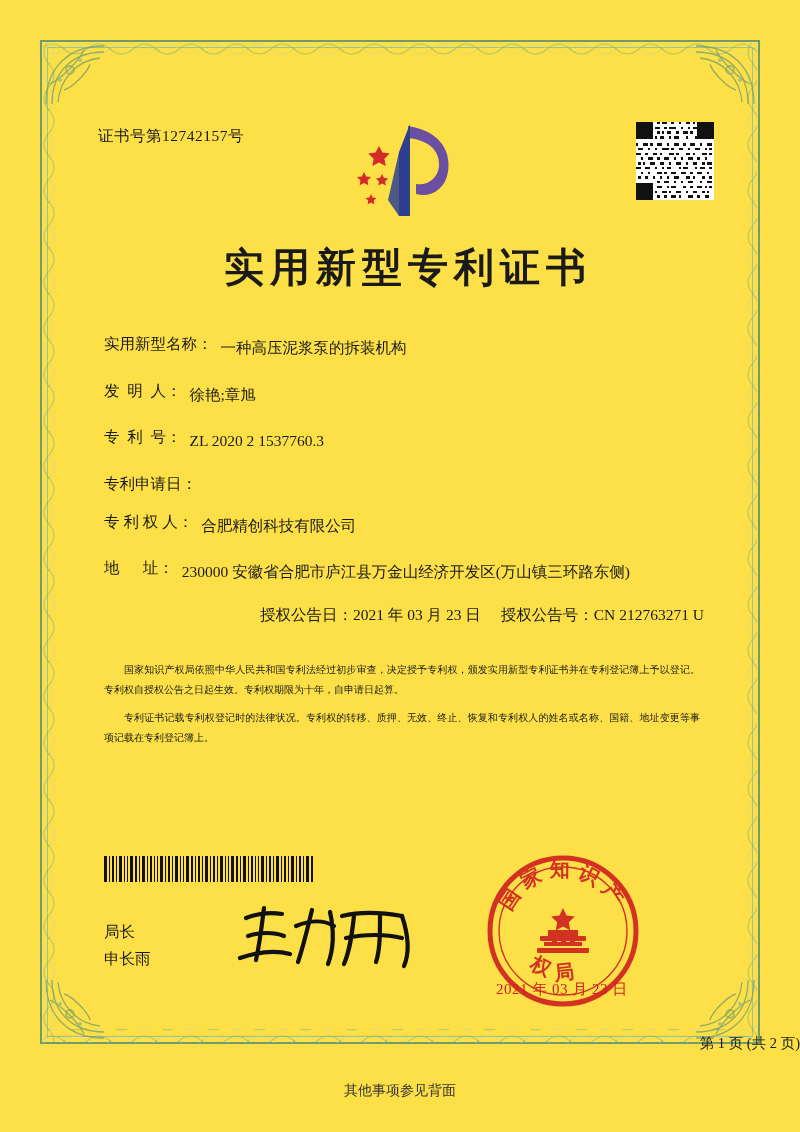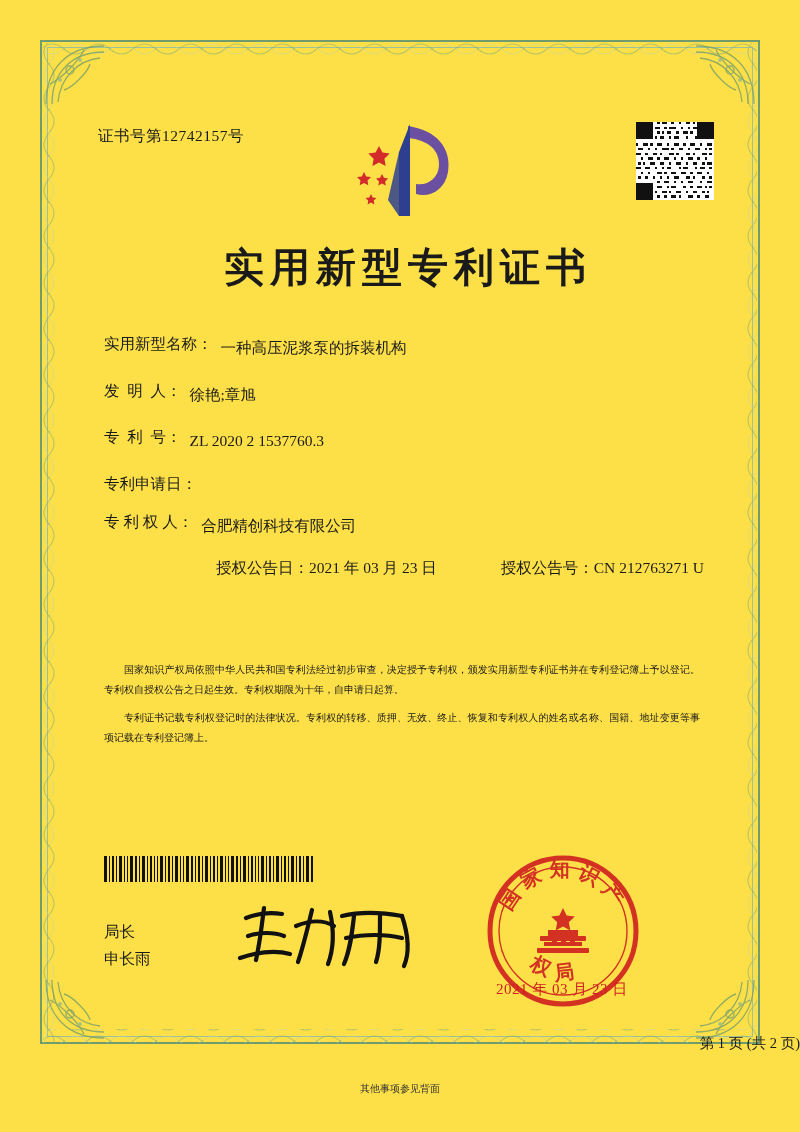--- a/index.html
+++ b/index.html
@@ -118,21 +118,21 @@
   }
   .row .val {
     margin-left: 8px;
     flex: 1 1 auto;
     line-height: 1.55;
   }
   .row.two-col {
     justify-content: flex-end;
   }
   .row .lbl2 {
-    margin-left: 64px;
+    margin-left: 20px;
     white-space: pre;
   }
 
   
   .paras {
     position: absolute;
     left: 104px;
     top: 660px;
     width: 596px;
     font-size: 10px;
@@ -193,21 +193,21 @@
     left: 0; right: 0;
     top: 1034px;
     text-align: right;
     font-size: 14.5px;
   }
   .footnote {
     position: absolute;
     left: 0; right: 0;
     top: 1082px;
     text-align: center;
-    font-size: 10px;
+    font-size: 14px;
     color: #333;
   }
 </style>
 </head>
 <body>
 
 <div class="page">
 
   <div class="border-outer"></div>
   <div class="border-inner"></div>
@@ -450,20 +450,24 @@
       <span class="lbl">专  利  号：</span>
       <span class="val">ZL 2020 2 1537760.3</span>
     </div>
     <div class="row">
       <span class="lbl">专利申请日：</span>
     </div>
     <div class="row">
       <span class="lbl">专 利 权 人：</span>
       <span class="val">合肥精创科技有限公司</span>
     </div>
+    <div class="row">
+      <span class="lbl">地      址：</span>
+      <span class="val">230000 安徽省合肥市庐江县万金山经济开发区(万山镇三环路东侧)</span>
+    </div>
     <div class="row two-col">
       <span class="lbl">授权公告日：</span>
       <span>2021 年 03 月 23 日</span>
       <span class="lbl2">授权公告号：</span>
       <span>CN 212763271 U</span>
     </div>
   </div>
 
   <div class="paras">
     <p>国家知识产权局依照中华人民共和国专利法经过初步审查，决定授予专利权，颁发实用新型专利证书并在专利登记簿上予以登记。专利权自授权公告之日起生效。专利权期限为十年，自申请日起算。</p>

